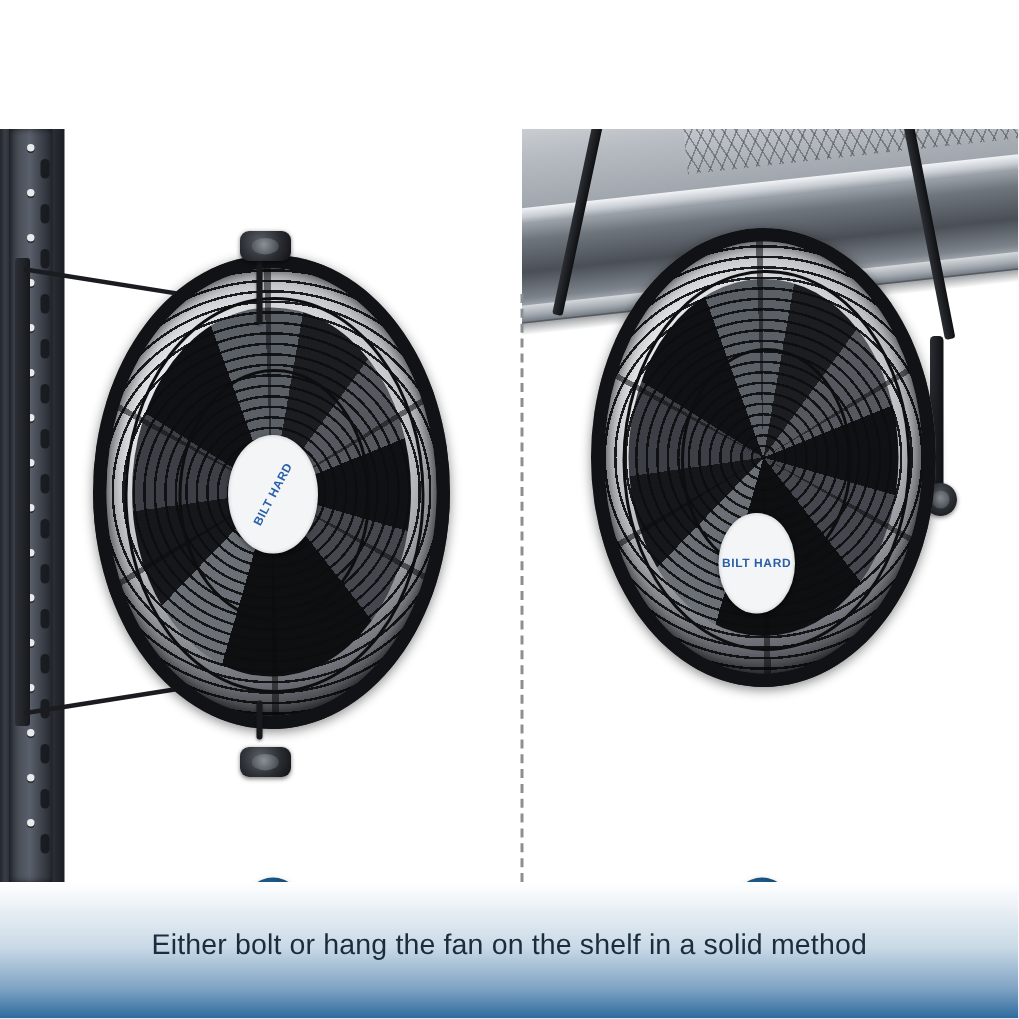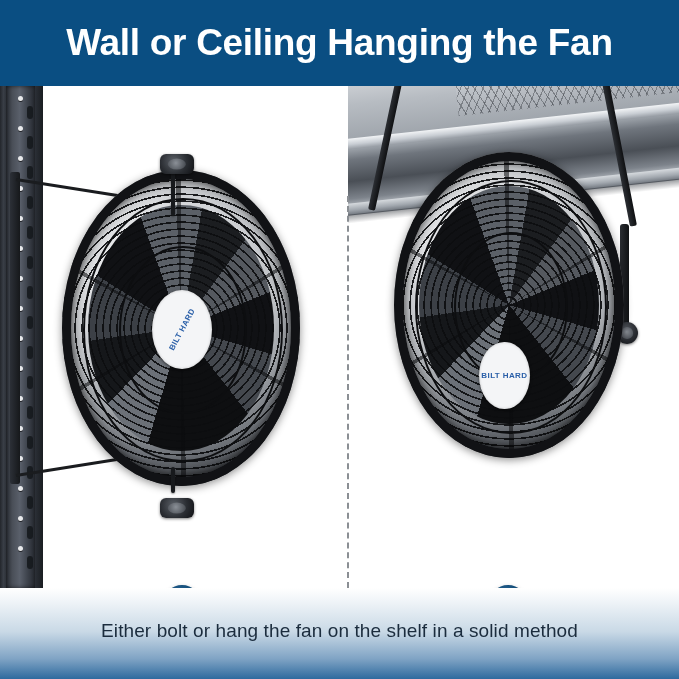--- a/index.html
+++ b/index.html
@@ -137,23 +137,20 @@
     background:linear-gradient(180deg,#ffffff 0%,#eef3f7 16%,#c9d9e6 48%,#7fa3c4 78%,#2e6a9e 100%);
     display:flex;align-items:center;justify-content:center;}
   .caption-text{color:#1b2c3d;font-size:19px;font-family:"Liberation Sans",sans-serif;
     white-space:nowrap;letter-spacing:.1px;margin-top:-6px;}
 </style>
 </head>
 <body>
 
 <div id="page">
 
-  <div class="banner">
-    <div class="banner-title">Wall or Ceiling Hanging the Fan</div>
-  </div>
 
   <div class="stage">
 
     <div class="panel panel-left">
 
       <div class="rack">
         <div class="rack-beam" style="top:4px;"></div>
         <div class="rack-beam" style="top:138px;"></div>
         <div class="rack-beam" style="top:282px;"></div>
         <div class="rack-beam" style="top:424px;"></div>

